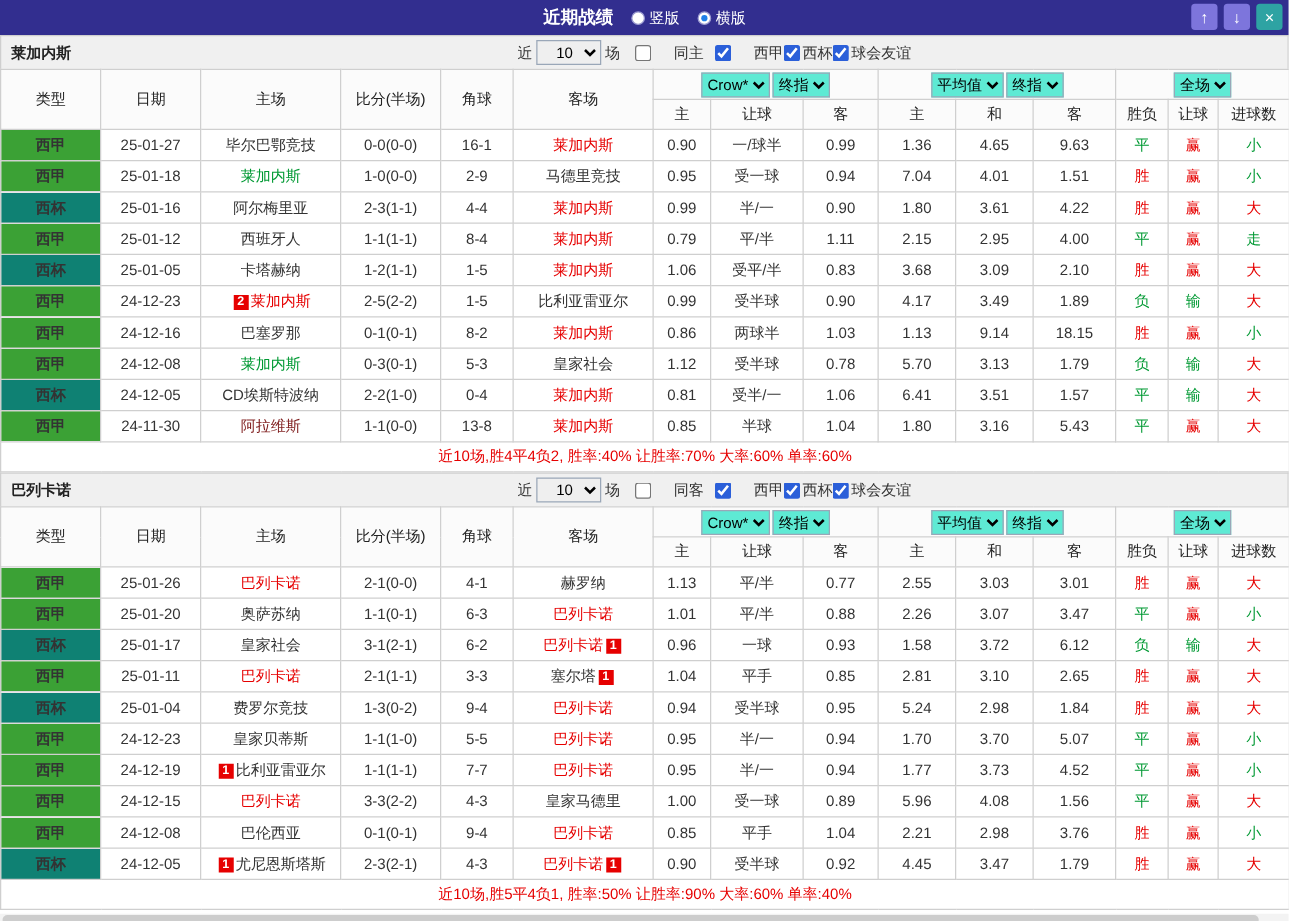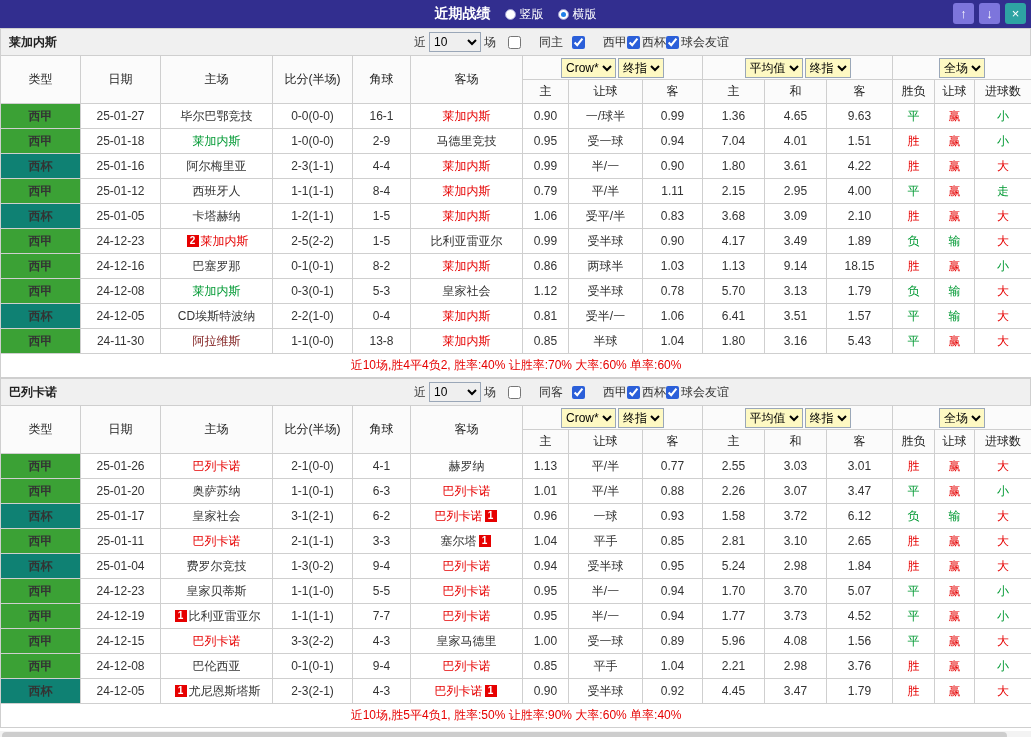--- a/index.html
+++ b/index.html
@@ -40,33 +40,33 @@
 
   
   .team-bar {
     display: flex; align-items: center; height: 27px;
     background: #f0f0f0;
     border: 1px solid #cfcfcf; border-bottom: 0;
   }
   .team-name { width: 410px; padding-left: 8px; font-weight: bold; color: #222; }
   .filters { display: flex; align-items: center; }
   .flabel { margin: 0 3px; }
-  .count-select { width: 52px; height: 20px; font-size: 12px; border: 1px solid #9aa7b8; }
+  .count-select { width: 52px; height: 20px; font-size: 12px; border: 1px solid #9aa7b8; padding-left: 11px; }
   .chk { display: flex; align-items: center; }
   .chk.gap { margin-left: 9px; gap: 16px; }
   .chk input { width: 13px; height: 13px; margin: 0 2px 0 0; accent-color: #2b5fd9; }
 
   
   .grid { border-collapse: collapse; table-layout: fixed; width: 1031px; font-size: 12px; }
   .grid th, .grid td {
     border: 1px solid #cfcfcf; text-align: center;
     white-space: nowrap; overflow: hidden; padding: 0; font-weight: normal;
   }
   .grid thead th { background: #fbfbfb; color: #222; height: 24px; }
-  .ctrl select { font-size: 12px; height: 20px; border: 1px solid #9aa7b8; background: #fef9c3; margin: 0 1px; }
+  .ctrl select { font-size: 12px; height: 20px; border: 1px solid #9aa7b8; background: #5eead4; margin: 0 1px; }
   .grid tbody td { height: 25px; color: #333; }
   td.league { color: #fff; font-weight: bold; }
   td.score  { color: #e60000; }
   .summary  { height: 24px; color: #e60000; background: #fff; }
   .badge {
     display: inline-block; min-width: 12px; height: 12px; line-height: 12px;
     background: #e60000; color: #fff; font-size: 10px; font-weight: bold;
     margin: 0 2px; vertical-align: 1px;
   }
 

